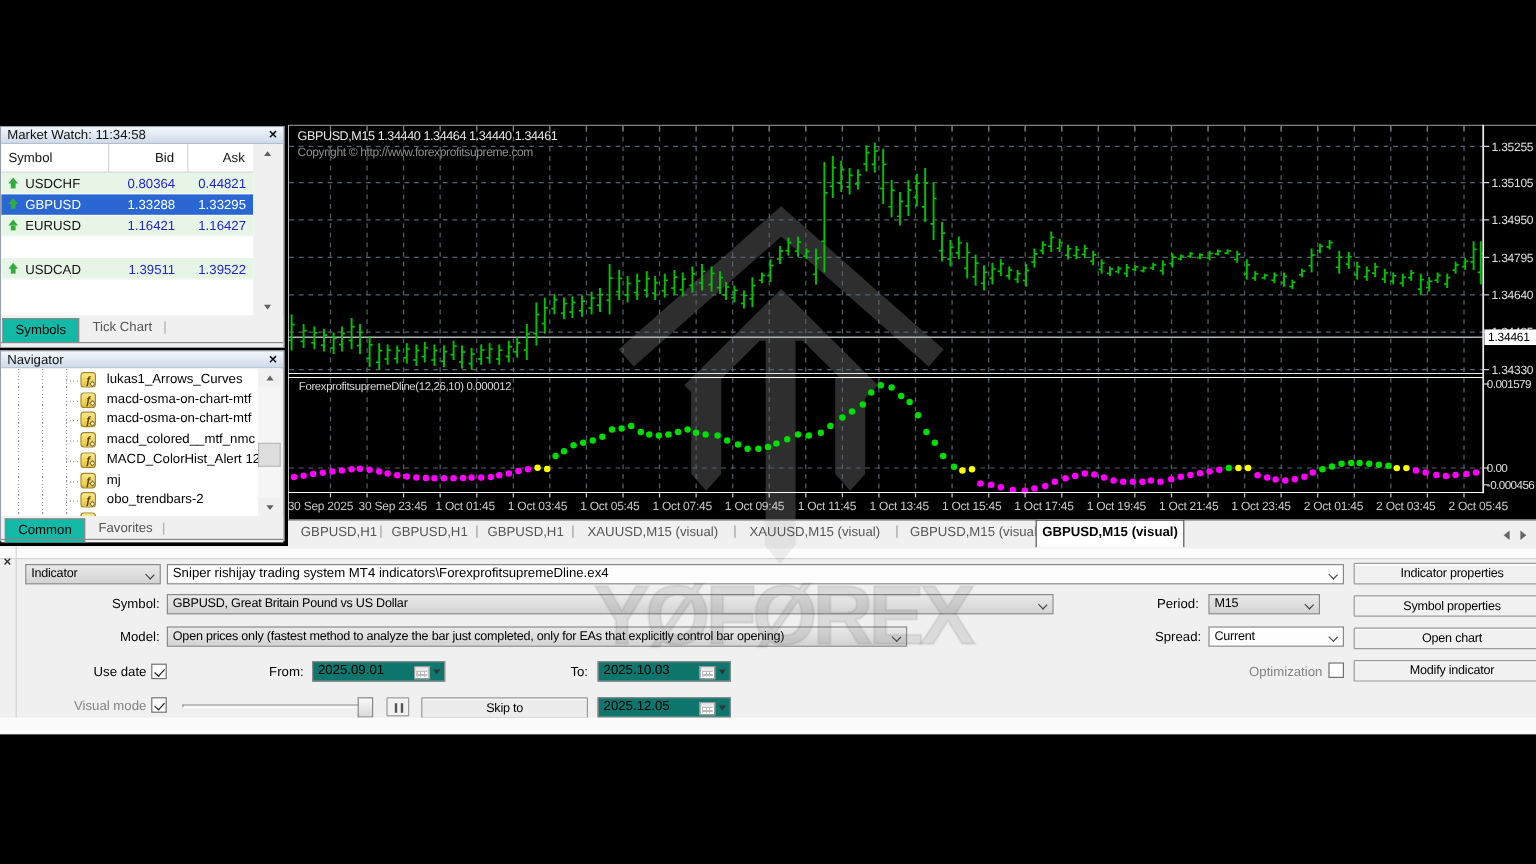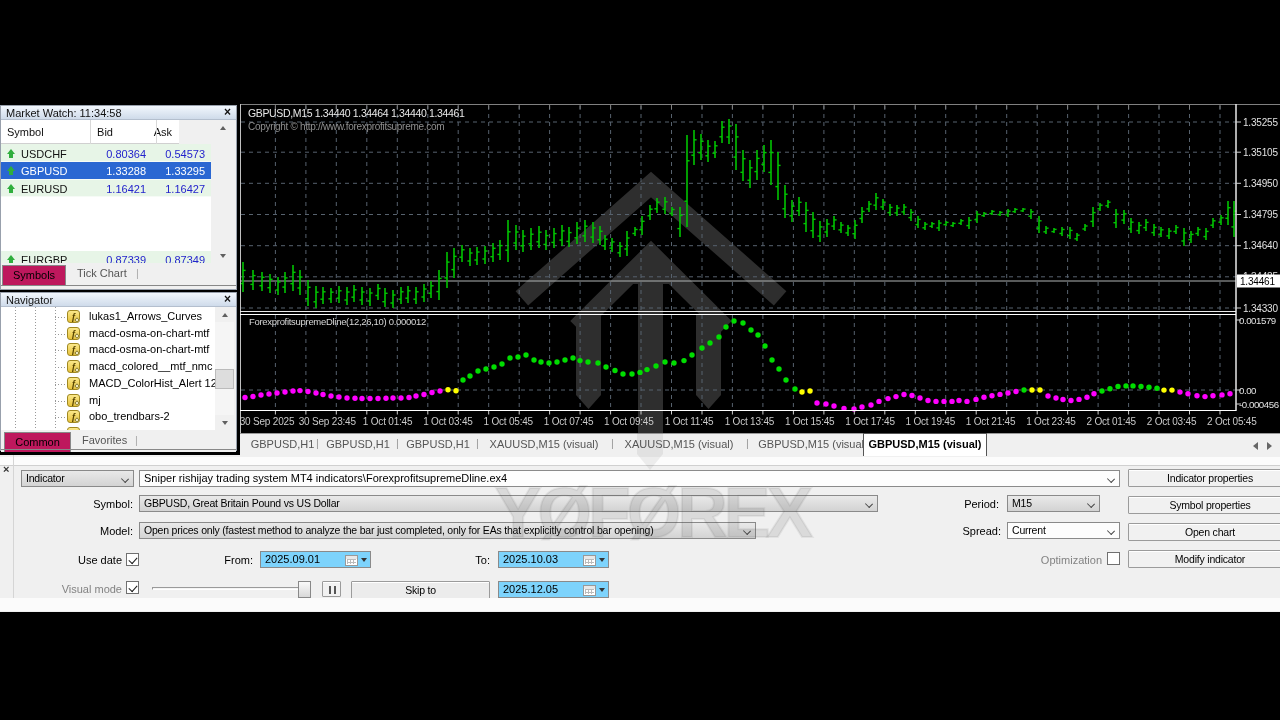--- a/index.html
+++ b/index.html
@@ -1,21 +1,21 @@
 <!DOCTYPE html>
 <html><head><meta charset="utf-8"><style>
 * {margin:0;padding:0;box-sizing:border-box}
 html,body {width:1280px;height:720px;background:#000;overflow:hidden;font-family:"Liberation Sans",sans-serif}
 #page {position:relative;width:1280px;height:720px;background:#000}
 .panel {position:absolute;left:0;width:237px;background:#f0f0f0;border:1px solid #98a0ac}
 .ptitle {height:14px;background:linear-gradient(180deg,#f2f7fd,#cfdbea);border-bottom:1px solid #b4bfce;font-size:11px;color:#111;padding-left:5px;line-height:14px;position:relative}
 .pclose {position:absolute;right:5px;top:0px;font-size:12px;color:#111;font-weight:bold;line-height:13px}
 
 #mw {top:105px;height:185px}
-#mwhead {position:absolute;top:14px;left:0;width:178px;height:24px;background:#fff;border-bottom:1px solid #d0d0d0;font-size:11px;color:#111}
+#mwhead {position:absolute;top:14px;left:0;width:210px;height:24px;background:#fff;border-bottom:1px solid #d0d0d0;font-size:11px;color:#111}
 #mwhead span{position:absolute;top:6px}
 #mwbody {position:absolute;top:38px;left:0;width:210px;height:119px;background:#fff;overflow:hidden}
 .row {position:absolute;left:0;width:210px;height:17.8px;background:#e7f5e7;font-size:11px;color:#111;border-bottom:1px solid #f6fbf6}
 .row .sym {position:absolute;left:5px;top:3.5px}
 .row .bid {position:absolute;right:65px;top:3.5px;color:#2323cc;width:80px;text-align:right}
 .row .ask {position:absolute;right:6px;top:3.5px;color:#2323cc;width:80px;text-align:right}
 .row.sel {background:#2a67d2;color:#fff}
 .row.sel .bid,.row.sel .ask {color:#fff}
 .row:nth-child(6) .bid,.row:nth-child(6) .ask {color:#cc3030}
 .arr {display:inline-block;width:10px;height:10px;margin-right:5px;vertical-align:-1px;position:relative}
@@ -23,21 +23,21 @@
 .arr.up::after {content:"";position:absolute;left:3px;top:4.5px;width:4px;height:4.5px;background:#2fae3d}
 .arr.dn::before {content:"";position:absolute;left:1px;bottom:0;border-left:4px solid transparent;border-right:4px solid transparent;border-top:5px solid #cc4427}
 .arr.dn::after {content:"";position:absolute;left:3px;bottom:4.5px;width:4px;height:4.5px;background:#cc4427}
 .vline {position:absolute;top:14px;width:1px;height:143px;background:#d8d8d8}
 .sbar {position:absolute;right:3px;width:21px;background:#f0f0f0}
 .sarr {position:absolute;left:0;width:100%;height:15px;background:#f0f0f0}
 .sarr i {position:absolute;left:50%;top:50%;width:0;height:0;transform:translate(-50%,-50%)}
 .sarr.u i {border-left:3.5px solid transparent;border-right:3.5px solid transparent;border-bottom:4.5px solid #606060}
 .sarr.d i {border-left:3.5px solid transparent;border-right:3.5px solid transparent;border-top:4.5px solid #606060}
 #mwtabs {position:absolute;left:0;top:157px;width:235px;height:26px;background:#f0f0f0;font-size:11px}
-.wtab {position:absolute;top:2px;height:20px;background:#be185d;border:1px solid #888;border-bottom:none;text-align:center;line-height:19px;color:#000}
+.wtab {position:absolute;top:2px;height:20px;background:#14b8a6;border:1px solid #888;border-bottom:none;text-align:center;line-height:19px;color:#000}
 .wtabi {position:absolute;top:4px;color:#555}
 .ttsep {position:absolute;top:4px;color:#aaa}
 .tabline {position:absolute;left:0;top:22px;width:235px;height:1px;background:#888}
 
 #nav {top:292px;height:159px}
 #navbody {position:absolute;top:14px;left:0;width:218px;height:123px;background:#fff;overflow:hidden}
 .dotv {position:absolute;top:0;width:1px;height:123px;background-image:repeating-linear-gradient(180deg,#999 0,#999 1px,transparent 1px,transparent 3px)}
 .nitem {position:absolute;left:0;width:218px;height:16px}
 .hline {position:absolute;left:54px;top:8px;width:11px;height:1px;background-image:repeating-linear-gradient(90deg,#999 0,#999 1px,transparent 1px,transparent 3px)}
 .fico {position:absolute;left:66px;top:1px;width:13px;height:13px;background:linear-gradient(180deg,#fbe88a,#e8c33c);border:1px solid #a08820;border-radius:3px;font-size:9px;font-style:italic;font-weight:bold;color:#574400;text-align:center;line-height:12px}
@@ -55,57 +55,57 @@
 
 #tester {position:absolute;left:0;top:455px;width:1280px;height:157px;background:#f0f0f0}
 #tester .lbl {position:absolute;font-size:11px;color:#000;text-align:right}
 #tester .glbl {position:absolute;font-size:11px;color:#838383;text-align:right}
 .combo {position:absolute;height:17px;border:1px solid #8a8a8a;background:linear-gradient(180deg,#e9e9e9,#d3d3d3);font-size:10.5px;letter-spacing:-0.2px;color:#000;line-height:15px;padding-left:4px;white-space:nowrap;overflow:hidden}
 .combo.white {background:#fdfdfd}
 .chev {position:absolute;right:5px;top:5px;width:6px;height:6px;border-right:1.4px solid #444;border-bottom:1.4px solid #444;transform:rotate(45deg) scale(1,0.9);transform-origin:center}
 .btn {position:absolute;width:164px;height:18px;background:#f1f1f1;border:1px solid #9b9b9b;border-radius:1px;font-size:10.5px;letter-spacing:-0.2px;color:#000;text-align:center;line-height:16px;box-shadow:inset 0 1px 0 #fff}
 .cb {position:absolute;width:13px;height:13px;background:#fff;border:1px solid #707070}
 .cb.ck::before {content:"";position:absolute;left:2px;top:2.5px;width:7px;height:4px;border-left:1.6px solid #1a1a1a;border-bottom:1.6px solid #1a1a1a;transform:rotate(-48deg)}
-.dfield {position:absolute;width:111px;height:17px;background:#7dd3fc;border:1px solid #8a8a8a;font-size:11px;line-height:15px;padding-left:4px;color:#000}
+.dfield {position:absolute;width:111px;height:17px;background:#0f766e;border:1px solid #8a8a8a;font-size:11px;line-height:15px;padding-left:4px;color:#000}
 .cal {position:absolute;top:2.5px;width:13px;height:11px;border:1px solid #999;background:linear-gradient(180deg,#e8e8e8 0,#e8e8e8 3px,#fff 3px),#fff}
 .cal::after {content:"";position:absolute;left:1px;top:3px;right:1px;bottom:1px;background-image:repeating-linear-gradient(90deg,#bbb 0,#bbb 1px,transparent 1px,transparent 3px),repeating-linear-gradient(180deg,#bbb 0,#bbb 1px,transparent 1px,transparent 3px)}
 .darr {position:absolute;top:6px;width:0;height:0;border-left:3.5px solid transparent;border-right:3.5px solid transparent;border-top:4px solid #333}
 </style></head>
 <body>
 <div id="page">
 
 <div class="panel" id="mw">
   <div class="ptitle">Market Watch: 11:34:58<span class="pclose">×</span></div>
   <div id="mwhead">
         <span style="left:6px">Symbol</span>
         <span style="right:66px">Bid</span>
         <span style="right:7px">Ask</span>
       </div>
   <div class="vline" style="left:89px"></div>
   <div class="vline" style="left:155px"></div>
   <div id="mwbody">
         <div class="row" style="top:0.0px">
           <span class="sym"><span class="arr up"></span>USDCHF</span>
           <span class="bid">0.80364</span>
-          <span class="ask">0.54573</span>
+          <span class="ask">0.44821</span>
         </div>
 <div class="row sel" style="top:17.8px">
           <span class="sym"><span class="arr up"></span>GBPUSD</span>
           <span class="bid">1.33288</span>
           <span class="ask">1.33295</span>
         </div>
 <div class="row" style="top:35.6px">
           <span class="sym"><span class="arr up"></span>EURUSD</span>
           <span class="bid">1.16421</span>
           <span class="ask">1.16427</span>
         </div>
-<div class="row" style="top:106.8px">
-          <span class="sym"><span class="arr up"></span>EURGBP</span>
-          <span class="bid">0.87339</span>
-          <span class="ask">0.87349</span>
+<div class="row" style="top:71.2px">
+          <span class="sym"><span class="arr up"></span>USDCAD</span>
+          <span class="bid">1.39511</span>
+          <span class="ask">1.39522</span>
         </div>
       </div>
   <div class="sbar" style="top:14px;height:143px">
         <div class="sarr u" style="top:0">
           <i></i>
         </div>
         <div class="sarr d" style="bottom:0;top:auto">
           <i></i>
         </div>
       </div>

